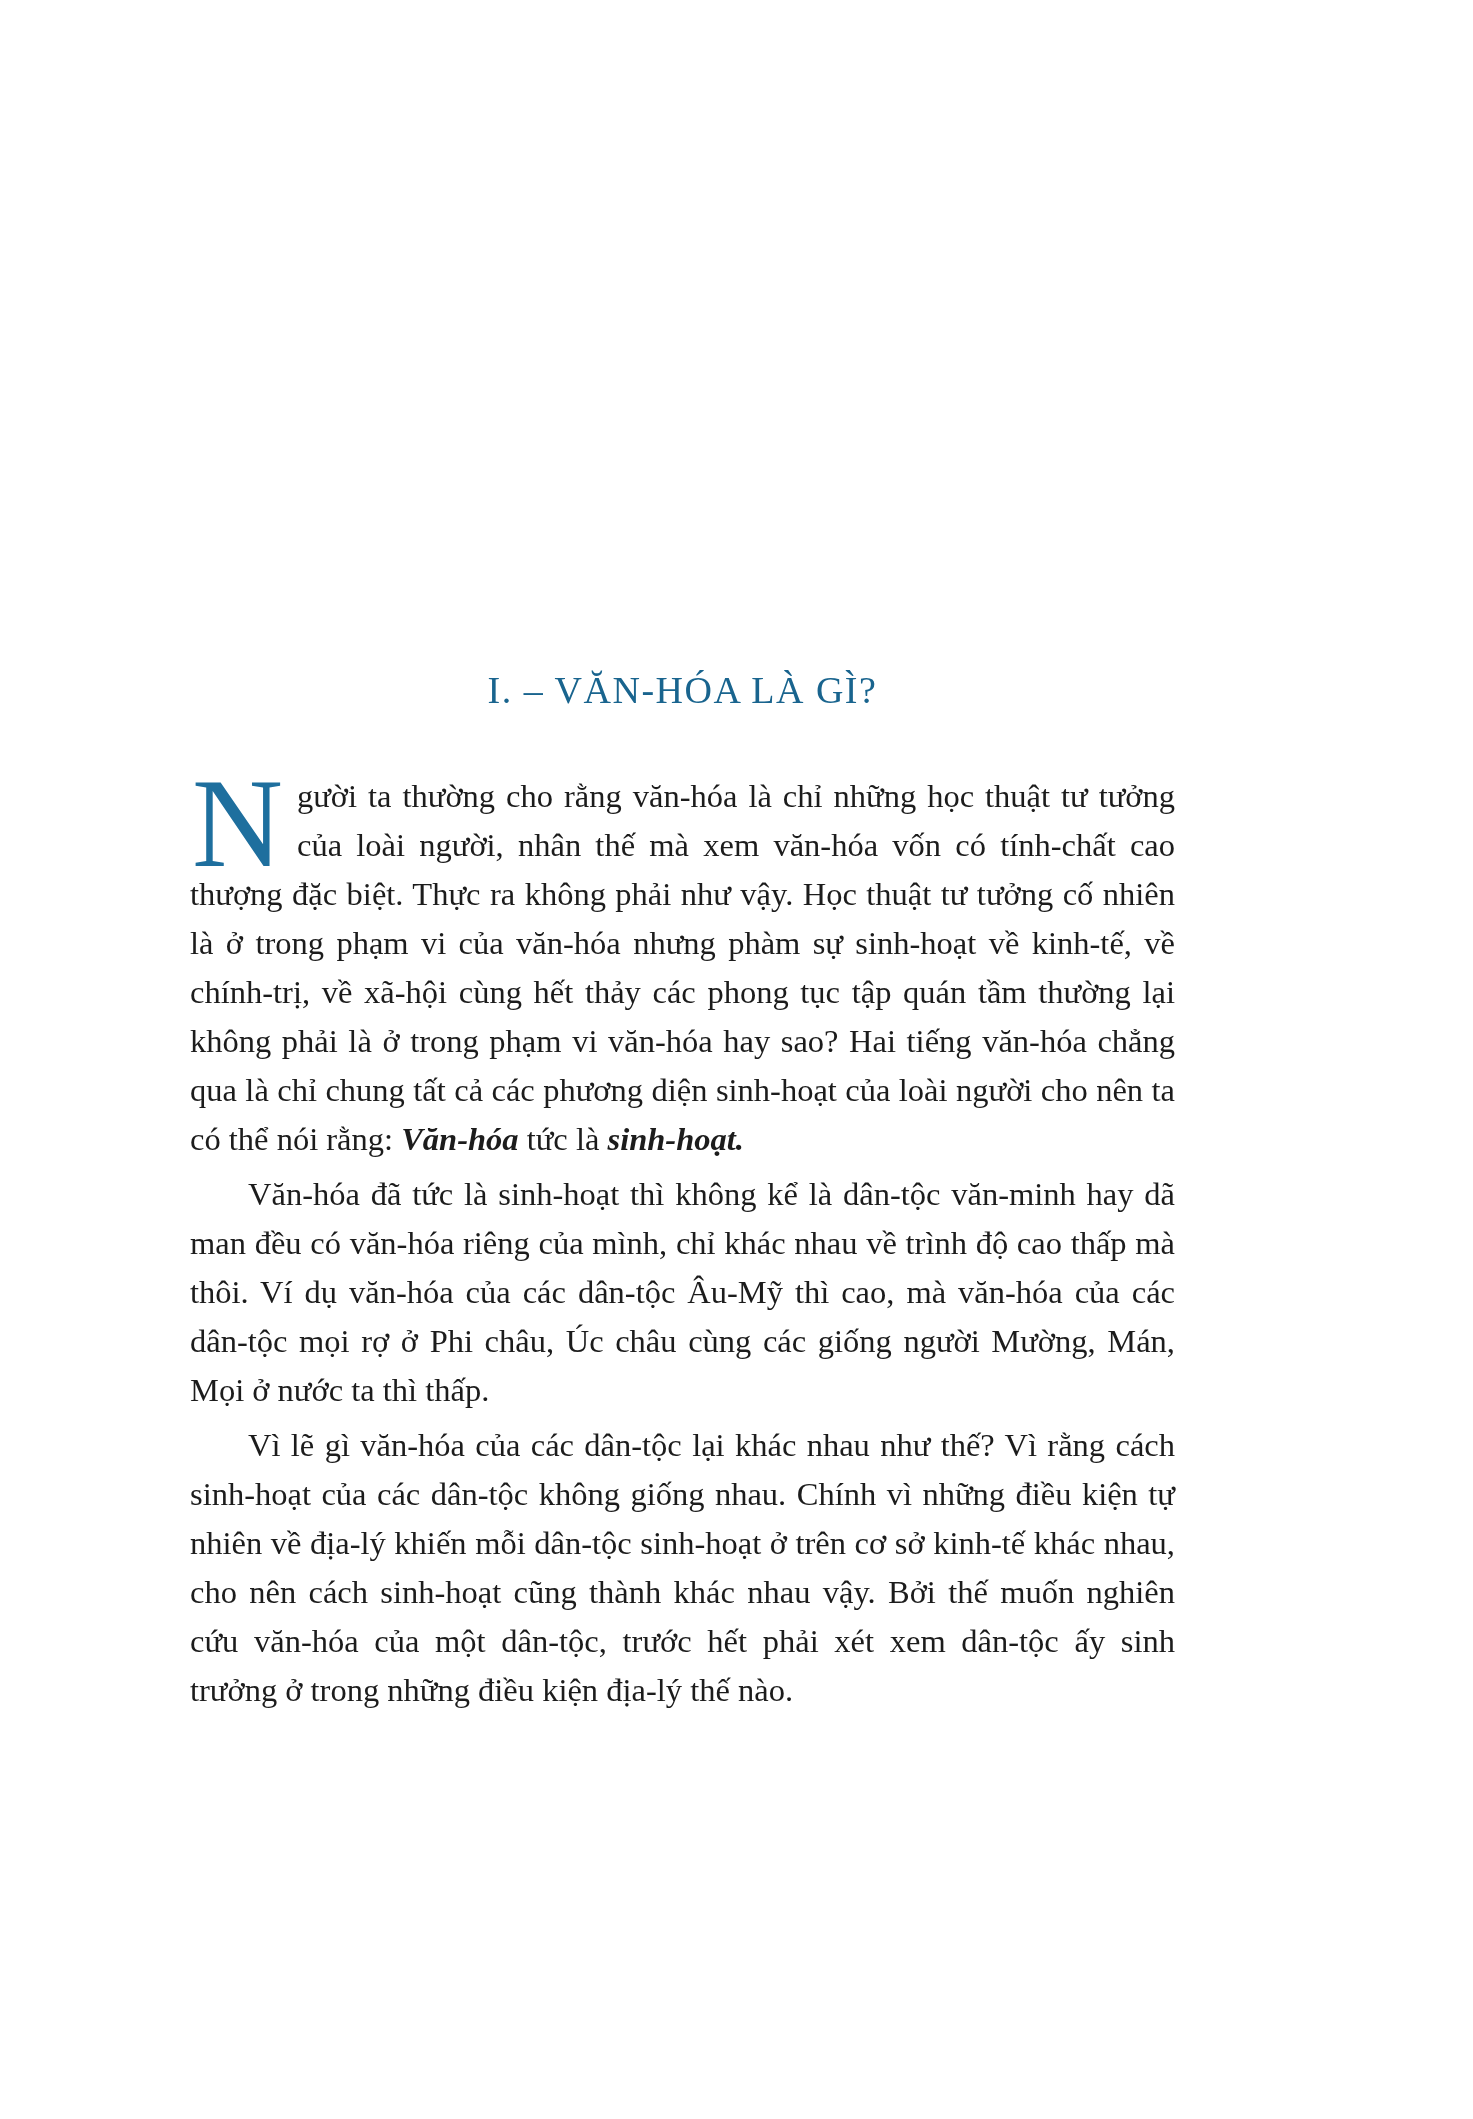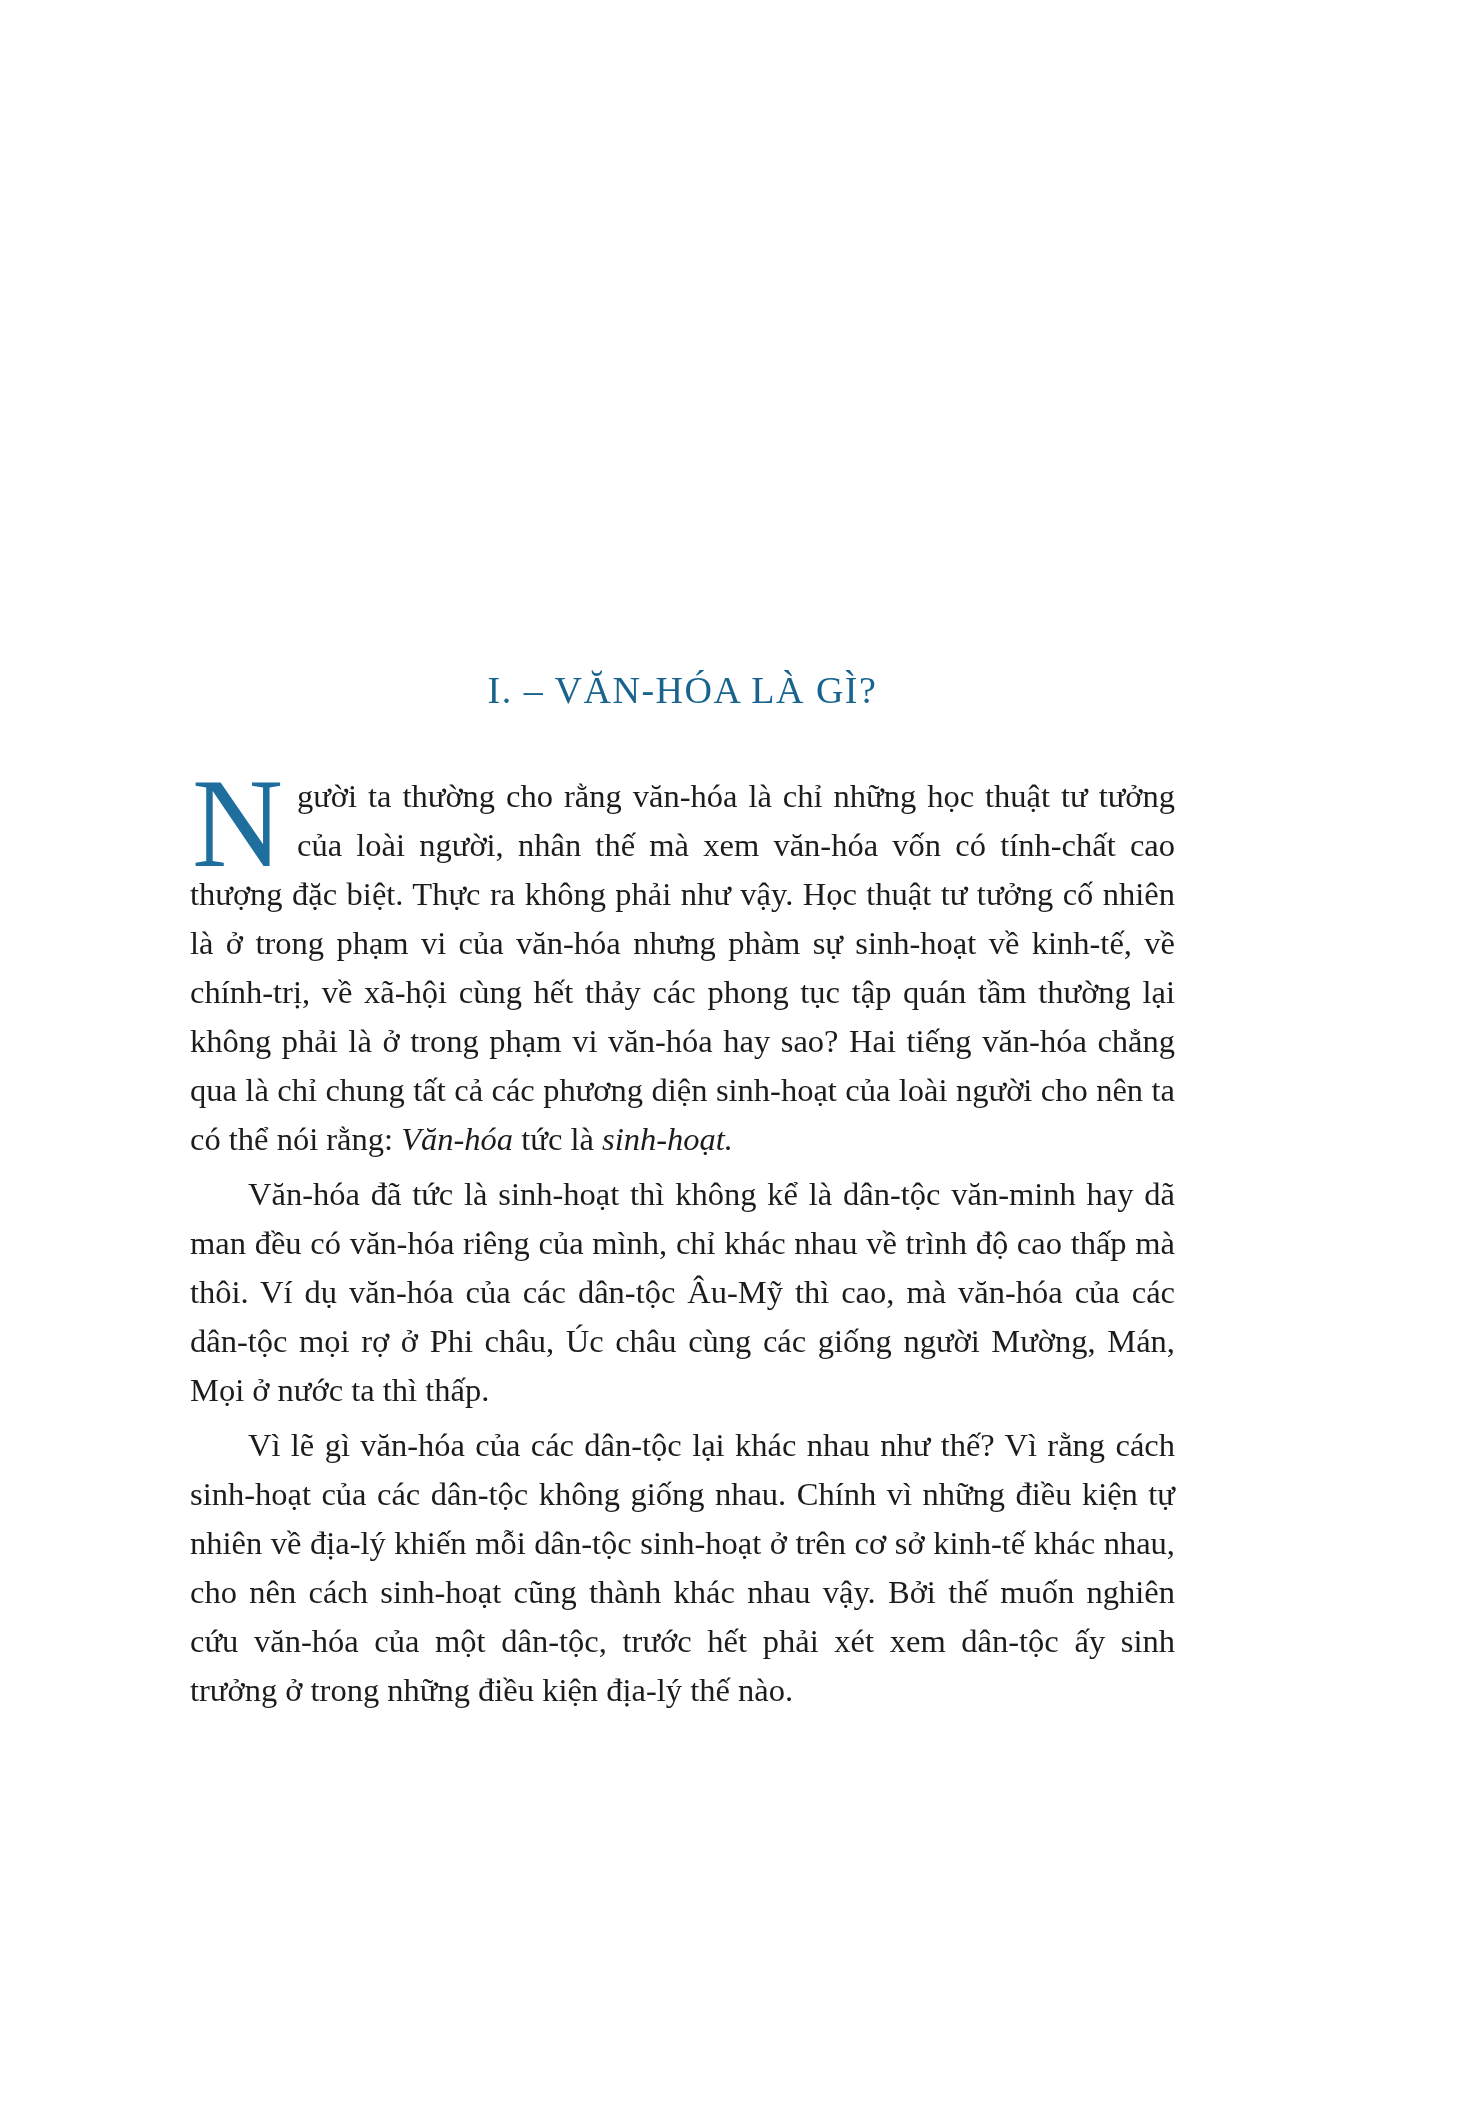--- a/index.html
+++ b/index.html
@@ -51,20 +51,21 @@
   }
   .dropcap{
     float:left;
     font-size:126px;
     line-height:93px;
     padding:5px 14px 0 2px;
     color:var(--color-dropcap);
   }
   .italic-term{
     font-style:italic;
+    font-weight:bold;
   }
 </style>
 </head>
 <body>
 
 <div class="book-page">
   <div class="text-column">
 
     <h1 class="chapter-heading">I. – VĂN-HÓA LÀ GÌ?</h1>
 

